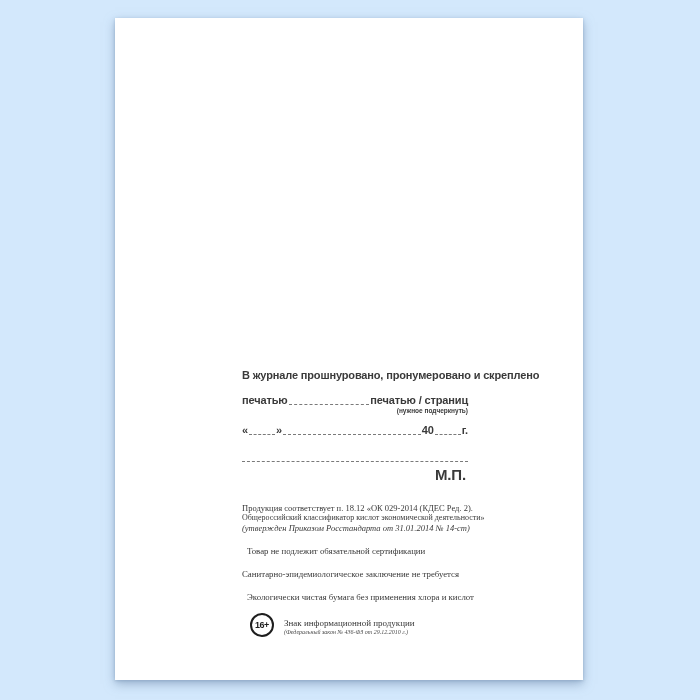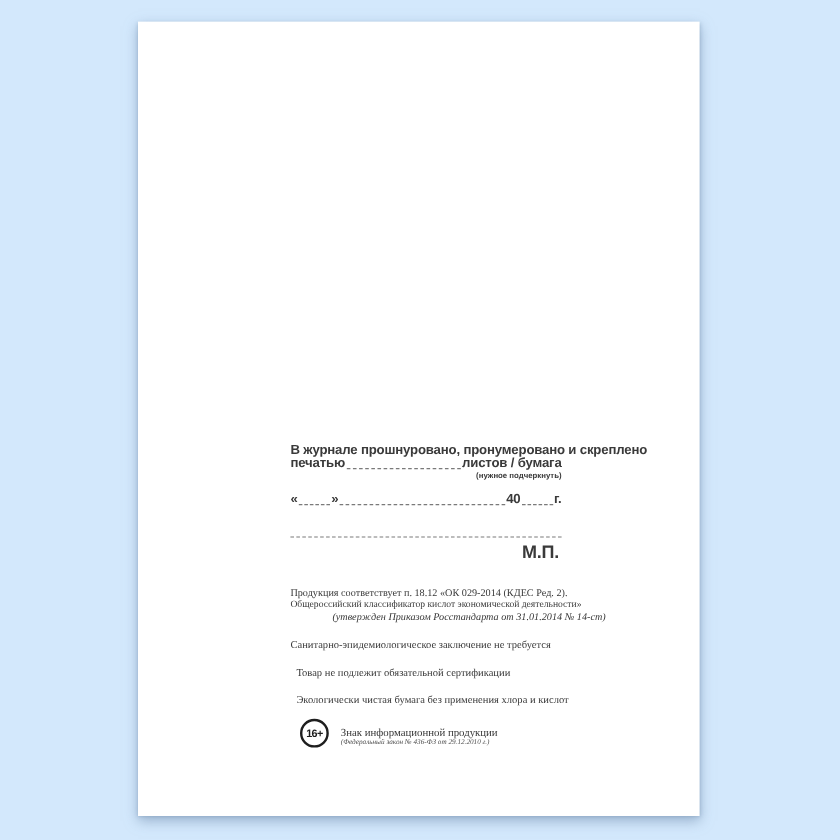--- a/index.html
+++ b/index.html
@@ -46,21 +46,21 @@
     align-items: flex-end;
     line-height: 11px;
   }
   .fill {
     border-bottom: 1px dashed #7a7a7a;
     margin: 0 1px 1px 1px;
     height: 8px;
   }
   .grow { flex: 1 1 auto; }
   .w26 { width: 26px; flex: 0 0 auto; }
-  .seal-row { }
+  .seal-row { margin-top: 14px; }
   .note-right {
     margin-top: 1px;
     text-align: right;
     font-size: 6.5px;
     font-weight: bold;
     letter-spacing: 0;
     line-height: 8px;
   }
   .date-row { margin-top: 10px; }
   .fio-row { margin-top: 9px; }
@@ -71,32 +71,32 @@
     text-align: right;
     font-size: 15px;
     line-height: 11px;
     padding-right: 2px;
   }
   
   .serif { font-family: "Liberation Serif", serif; color: #383838; }
   .compliance { margin-top: 23px; white-space: nowrap; }
   .compliance .c1 { font-size: 8.5px; line-height: 10px; text-align: center; }
   .compliance .c2 { font-size: 8px;   line-height: 10px; }
-  .compliance .c3 { font-size: 8.5px; line-height: 10px; font-style: italic; margin-left: 35px; }
+  .compliance .c3 { font-size: 8.5px; line-height: 10px; font-style: italic; }
   .note-line {
     margin-top: 13px;
     font-size: 8.8px;
     line-height: 10px;
     white-space: nowrap;
   }
   .note-line.indented { padding-left: 5px; }
   .badge-row {
     margin-top: 11px;
     display: flex;
-    align-items: flex-end;
+    align-items: center;
     padding-left: 8px;
   }
   .age-circle {
     flex: 0 0 auto;
     width: 20px;
     height: 20px;
     border: 2px solid #1e1e1e;
     border-radius: 50%;
     display: flex;
     align-items: center;
@@ -123,21 +123,21 @@
 
 <div class="canvas">
   <div class="sheet">
     <div class="content">
 
       <div class="stitch statement">В журнале прошнуровано, пронумеровано и скреплено</div>
 
       <div class="stitch row seal-row">
         <span>печатью</span>
         <span class="fill grow"></span>
-        <span>листов / бумага</span>
+        <span>печатью / страниц</span>
       </div>
 
       <div class="stitch note-right">(нужное подчеркнуть)</div>
 
       <div class="stitch row date-row">
         <span>«</span>
         <span class="fill w26"></span>
         <span>»</span>
         <span class="fill grow"></span>
         <span>40</span>
@@ -151,22 +151,22 @@
       </div>
 
       <div class="stitch mp">М.П.</div>
 
       <div class="serif compliance">
         <div class="c1">Продукция соответствует п. 18.12 «ОК 029-2014 (КДЕС Ред. 2).</div>
         <div class="c2">Общероссийский классификатор кислот экономической деятельности»</div>
         <div class="c3">(утвержден Приказом Росстандарта от 31.01.2014 № 14-ст)</div>
       </div>
 
+      <div class="serif note-line indented">Товар не подлежит обязательной сертификации</div>
       <div class="serif note-line">Санитарно-эпидемиологическое заключение не требуется</div>
-      <div class="serif note-line indented">Товар не подлежит обязательной сертификации</div>
       <div class="serif note-line indented">Экологически чистая бумага без применения хлора и кислот</div>
 
       <div class="badge-row">
         <div class="age-circle">16+</div>
         <div class="badge-text serif">
           <div class="badge-title">Знак информационной продукции</div>
           <div class="badge-law">(Федеральный закон № 436-ФЗ от 29.12.2010 г.)</div>
         </div>
       </div>
 

